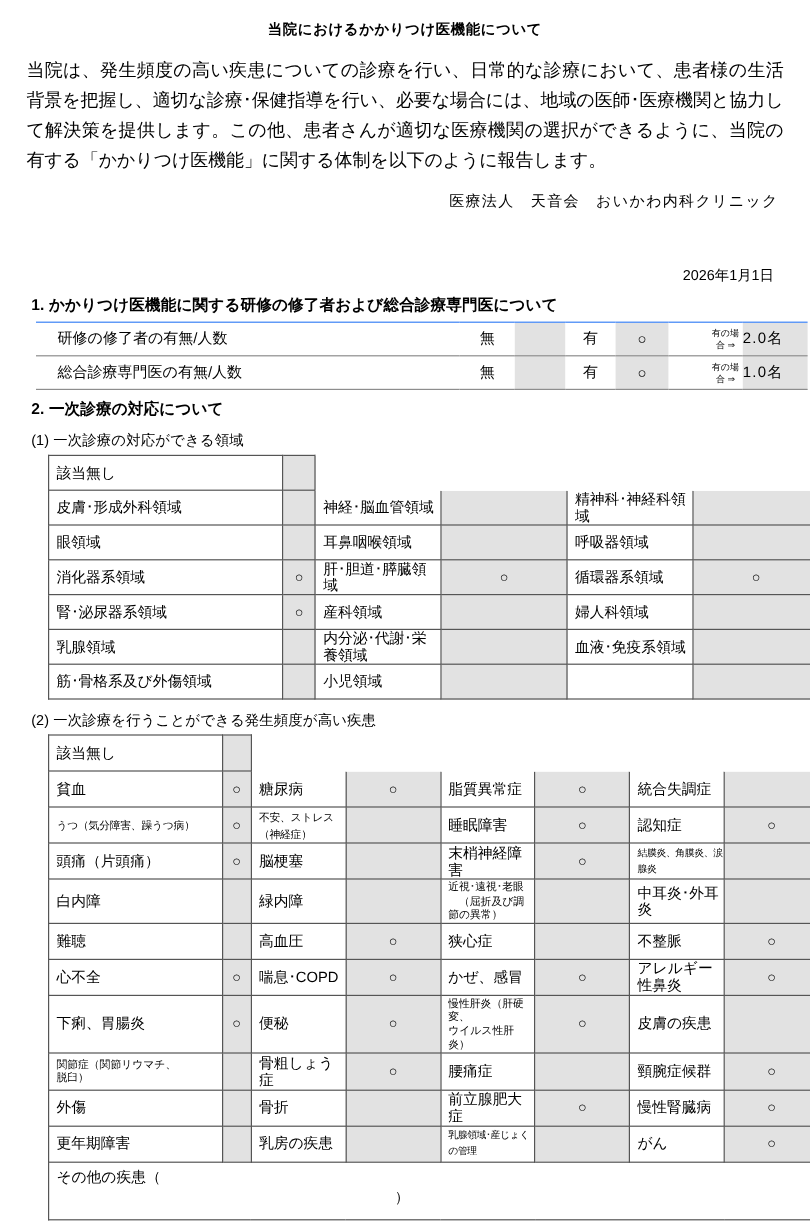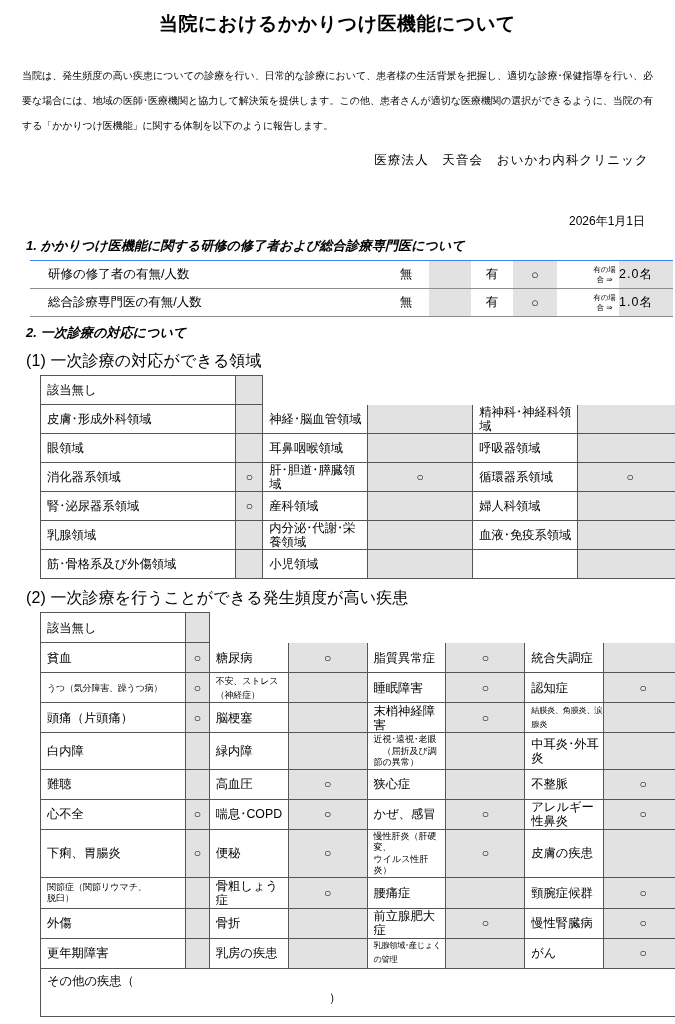--- a/index.html
+++ b/index.html
@@ -20,31 +20,31 @@
     position: relative;
     width: 675px;
     height: 1024px;
     box-sizing: border-box;
     padding: 0 20px;
   }
 
   
   .doc-title {
     text-align: center;
-    font-size: 19px;
+    font-size: 12px;
     font-weight: bold;
     letter-spacing: 0.5px;
     margin: 10px 0 0 0;
     line-height: 28px;
   }
 
   
   .intro {
-    margin: 25px 2px 0 2px;
-    font-size: 10px;
+    margin: 8px 2px 0 2px;
+    font-size: 15px;
     line-height: 25px;
     text-align: justify;
     text-justify: inter-ideograph;
     letter-spacing: -0.1px;
   }
   .org-line {
     margin: 14px 6px 0 0;
     font-size: 12.5px;
     text-align: right;
     letter-spacing: 1.1px;
@@ -56,24 +56,23 @@
     font-size: 12px;
     text-align: right;
   }
 
   
   .sec-head {
     font-size: 13px;
     font-weight: bold;
     margin: 7px 0 5px 6px;
     letter-spacing: 0.1px;
-    font-style: italic;
   }
   .sub-head {
-    font-size: 16px;
+    font-size: 12px;
     margin: 9px 0 3px 6px;
     letter-spacing: 0.1px;
   }
 
   
   .t1 {
     border-collapse: collapse;
     width: 643px;
     margin-left: 10px;
     table-layout: fixed;

